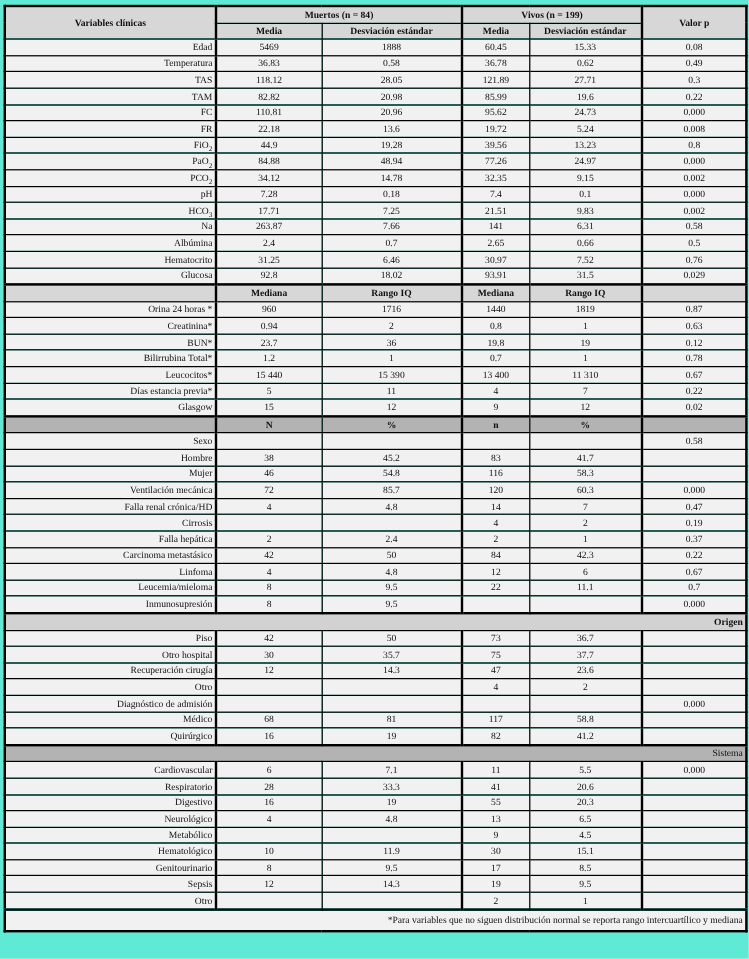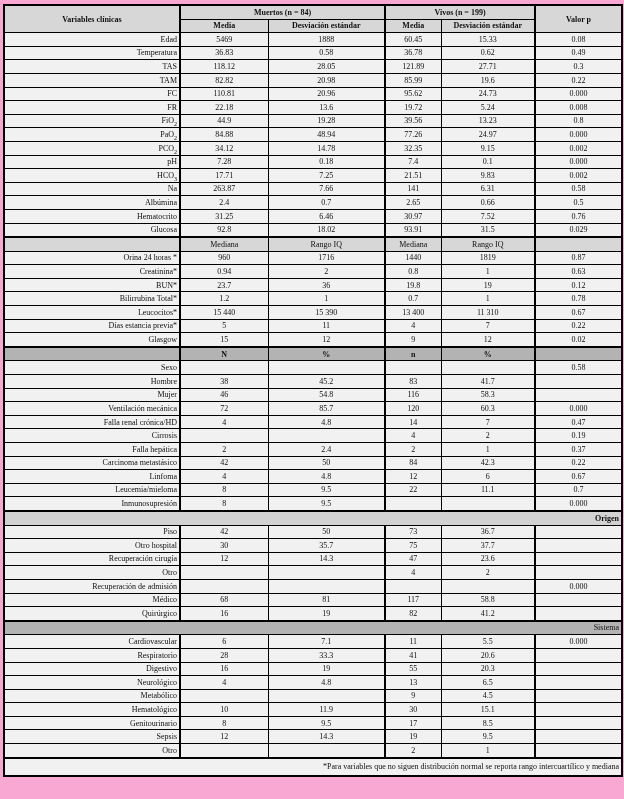--- a/index.html
+++ b/index.html
@@ -1,31 +1,31 @@
 <!DOCTYPE html>
 <html style="--header-bg: #d7d7d7; --subheader-light-bg: #d7d7d7; --subheader-dark-bg: #b3b3b3; --band-light-bg: #d2d2d2; --band-dark-bg: #b3b3b3; --row-bg: #f1f1f1; --border: #000000; --text: #101010;"><head>
 <meta charset="utf-8">
 <style>
   html,body{margin:0;padding:0;background:#ffffff;}
-  .page{box-sizing:border-box;width:624px;height:799px;padding:4px 3px 0 3px;background:#f9a8d4;}
+  .page{box-sizing:border-box;width:624px;height:799px;padding:4px 3px 0 3px;background:#5eead4;}
   table{border-collapse:collapse;table-layout:fixed;width:618px;border:2px solid var(--border,#000);}
   td{
     border:1px solid var(--border,#000);
     background:var(--row-bg,#f1f1f1);
     font-family:"Liberation Serif", serif;
     font-size:8px;line-height:1.15;
     color:var(--text,#101010);
     height:12.6px;padding:0 2px;
     text-align:center;vertical-align:middle;
     overflow:hidden;white-space:nowrap;
   }
   td.lbl{text-align:right;padding-left:5px;}
   td.g{border-right-width:2px;}
   thead td{background:var(--header-bg,#d7d7d7);font-weight:bold;}
-  tr.light td{background:var(--subheader-light-bg,#d7d7d7);font-weight:normal;}
+  tr.light td{background:var(--subheader-light-bg,#d7d7d7);font-weight:bold;}
   tr.dark td{background:var(--subheader-dark-bg,#b3b3b3);font-weight:bold;}
   tr.band-light td{background:var(--band-light-bg,#d2d2d2);font-weight:bold;}
   tr.band-dark td{background:var(--band-dark-bg,#b3b3b3);font-weight:normal;}
   tr.sep td{border-top-width:2px;}
   tr.foot td{height:16px;}
   sub{font-size:6px;line-height:0;}
 </style>
 </head>
 <body>
 
@@ -363,21 +363,21 @@
         </tr>
         <tr>
           <td class="lbl g">Otro</td>
           <td></td>
           <td class="g"></td>
           <td>4</td>
           <td class="g">2</td>
           <td></td>
         </tr>
         <tr>
-          <td class="lbl g">Recuperación de admisión</td>
+          <td class="lbl g">Diagnóstico de admisión</td>
           <td></td>
           <td class="g"></td>
           <td></td>
           <td class="g"></td>
           <td>0.000</td>
         </tr>
         <tr>
           <td class="lbl g">Médico</td>
           <td>68</td>
           <td class="g">81</td>

